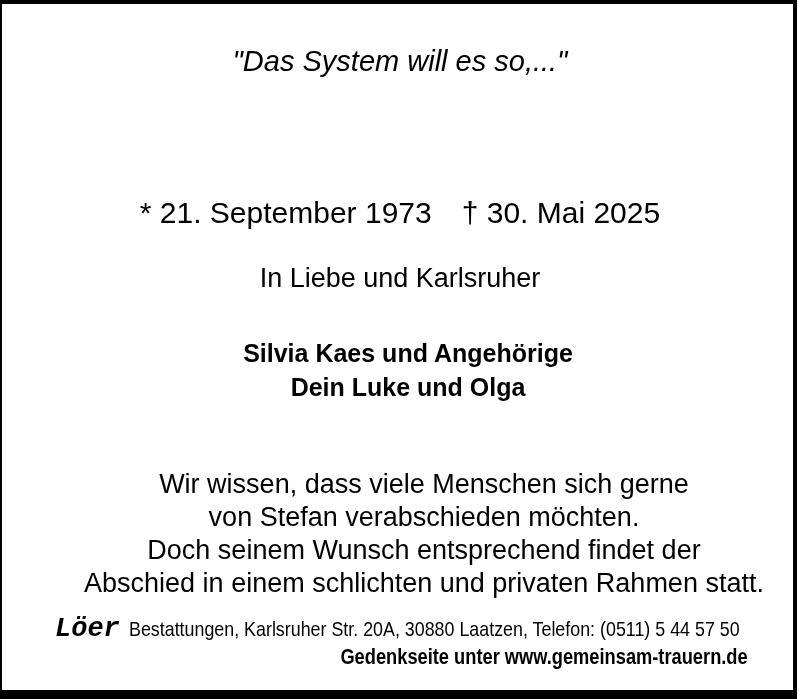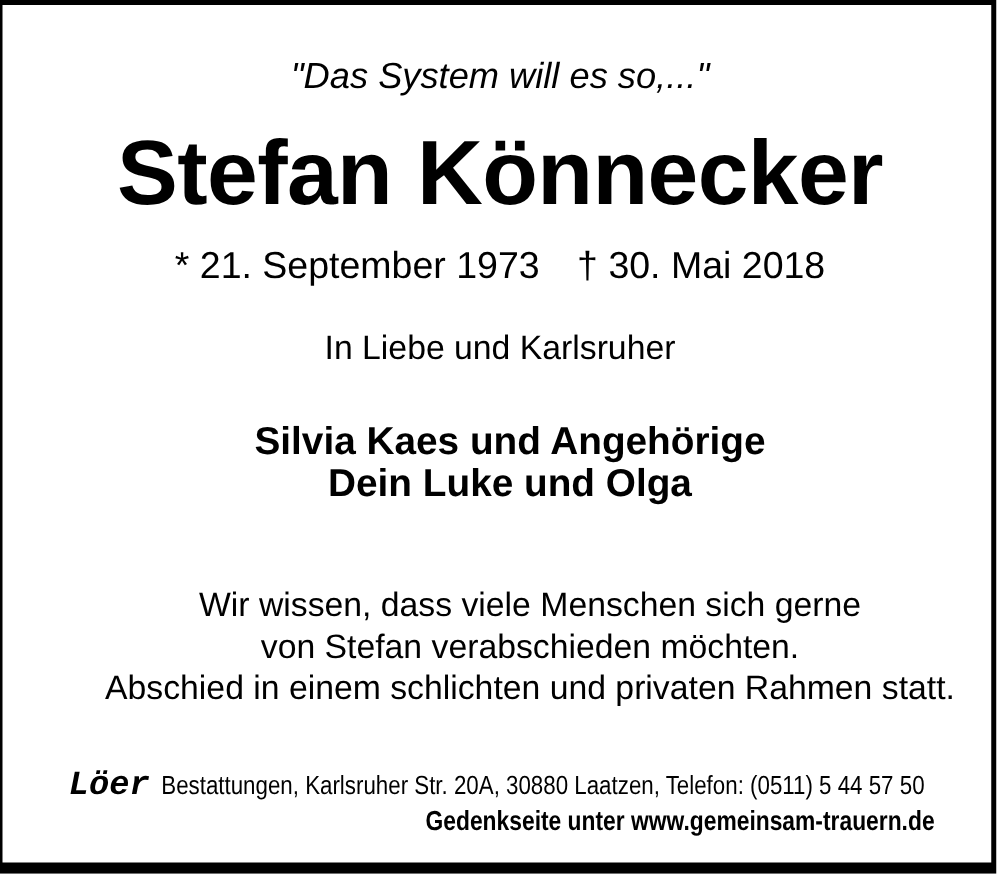--- a/index.html
+++ b/index.html
@@ -48,21 +48,21 @@
     line-height: 36px;
   }
   .dates .death { margin-left: 30px; }
   .dedication {
     top: 262px;
     font-size: 27px;
     line-height: 33px;
   }
   .mourners {
     top: 336px;
-    font-size: 31px;
+    font-size: 25px;
     line-height: 34px;
     font-weight: bold;
     margin-left: 16px;
   }
   .message {
     top: 468px;
     font-size: 27px;
     line-height: 33px;
     padding-left: 48px;
   }
@@ -104,36 +104,36 @@
 </style>
 </head>
 <body>
 
 <div class="page">
 
   <div class="notice-frame"></div>
 
   <div class="centered-block quote">"Das System will es so,..."</div>
 
-  <div class="centered-block deceased-name">Stefan Könnecker</div>
 
   <div class="centered-block dates">
-    <span class="birth">* 21. September 1973</span><span class="death">† 30. Mai 2018</span>
+    <span class="birth">* 21. September 1973</span><span class="death">† 30. Mai 2025</span>
   </div>
 
   <div class="centered-block dedication">In Liebe und Karlsruher</div>
 
   <div class="centered-block mourners">
     <div>Silvia Kaes und Angehörige</div>
     <div>Dein Luke und Olga</div>
   </div>
 
   <div class="centered-block message">
     <div>Wir wissen, dass viele Menschen sich gerne</div>
     <div>von Stefan verabschieden möchten.</div>
+    <div>Doch seinem Wunsch entsprechend findet der</div>
     <div>Abschied in einem schlichten und privaten Rahmen statt.</div>
   </div>
 
   <div class="footer-line1">
     <span class="funeral-logo">Löer</span><span class="funeral-address">Bestattungen, Karlsruher Str. 20A, 30880 Laatzen, Telefon: (0511) 5 44 57 50</span>
   </div>
 
   <div class="footer-line2">
     <span class="memorial-text">Gedenkseite unter www.gemeinsam-trauern.de</span>
   </div>

